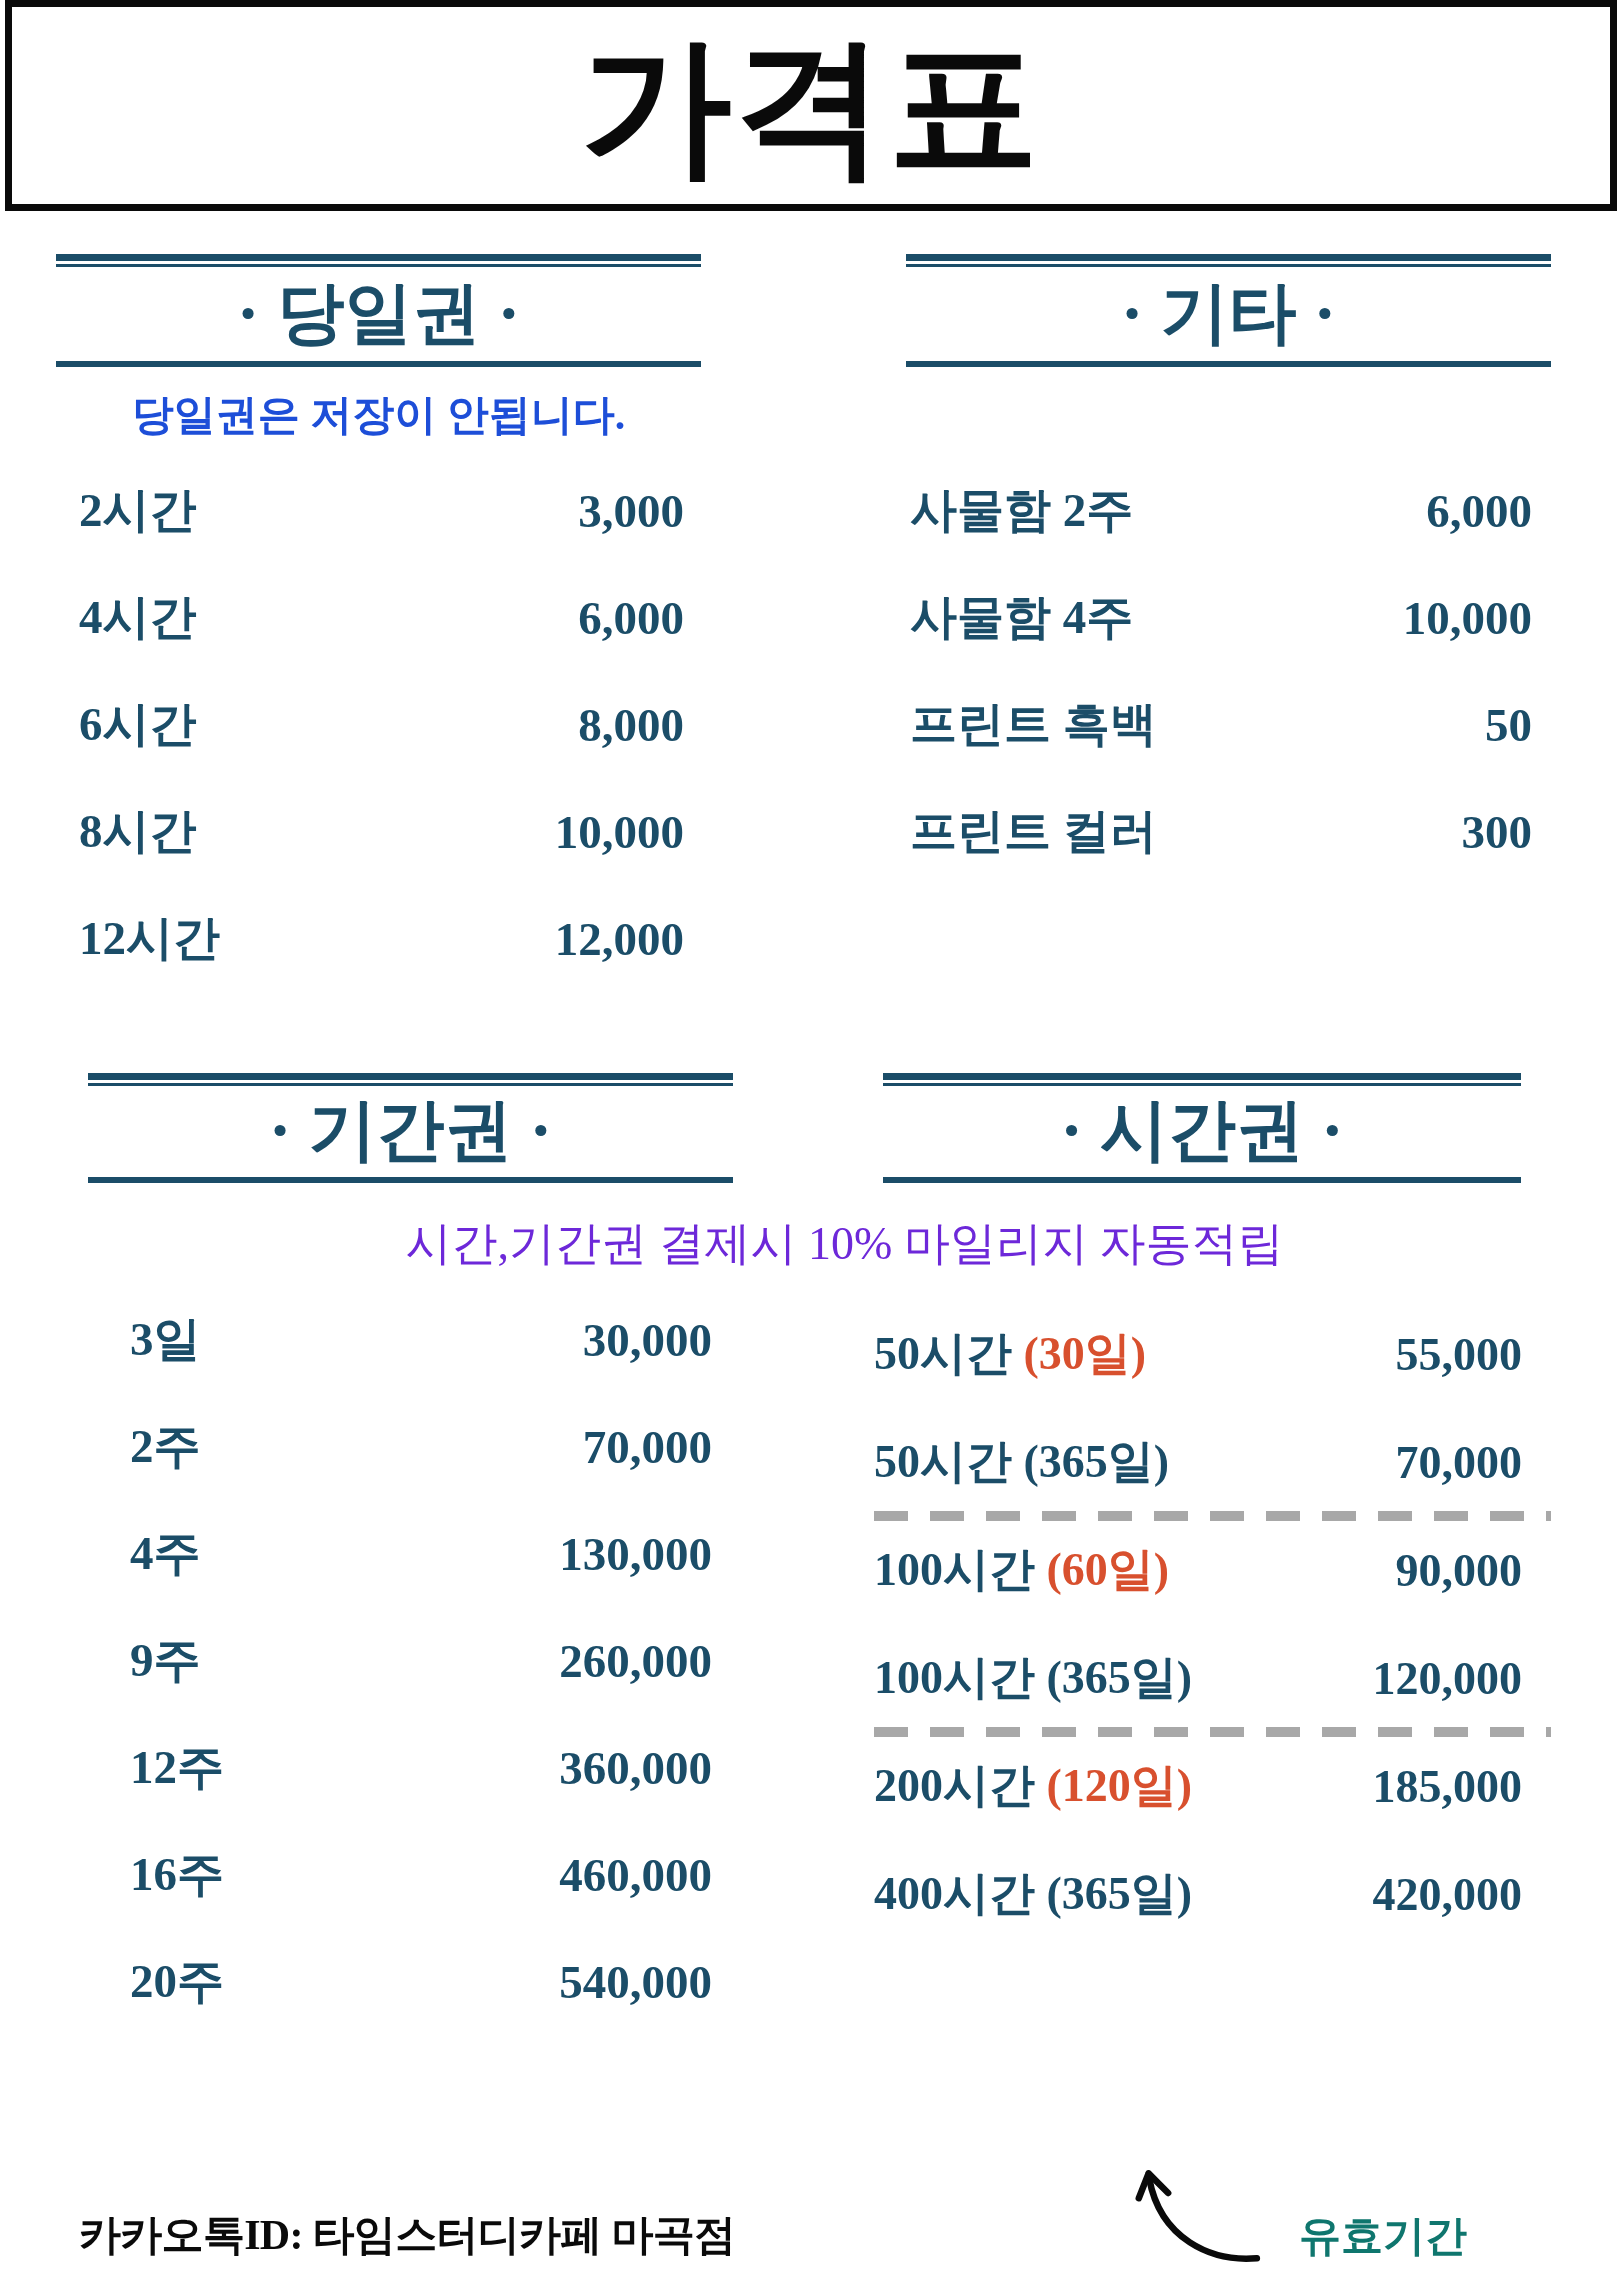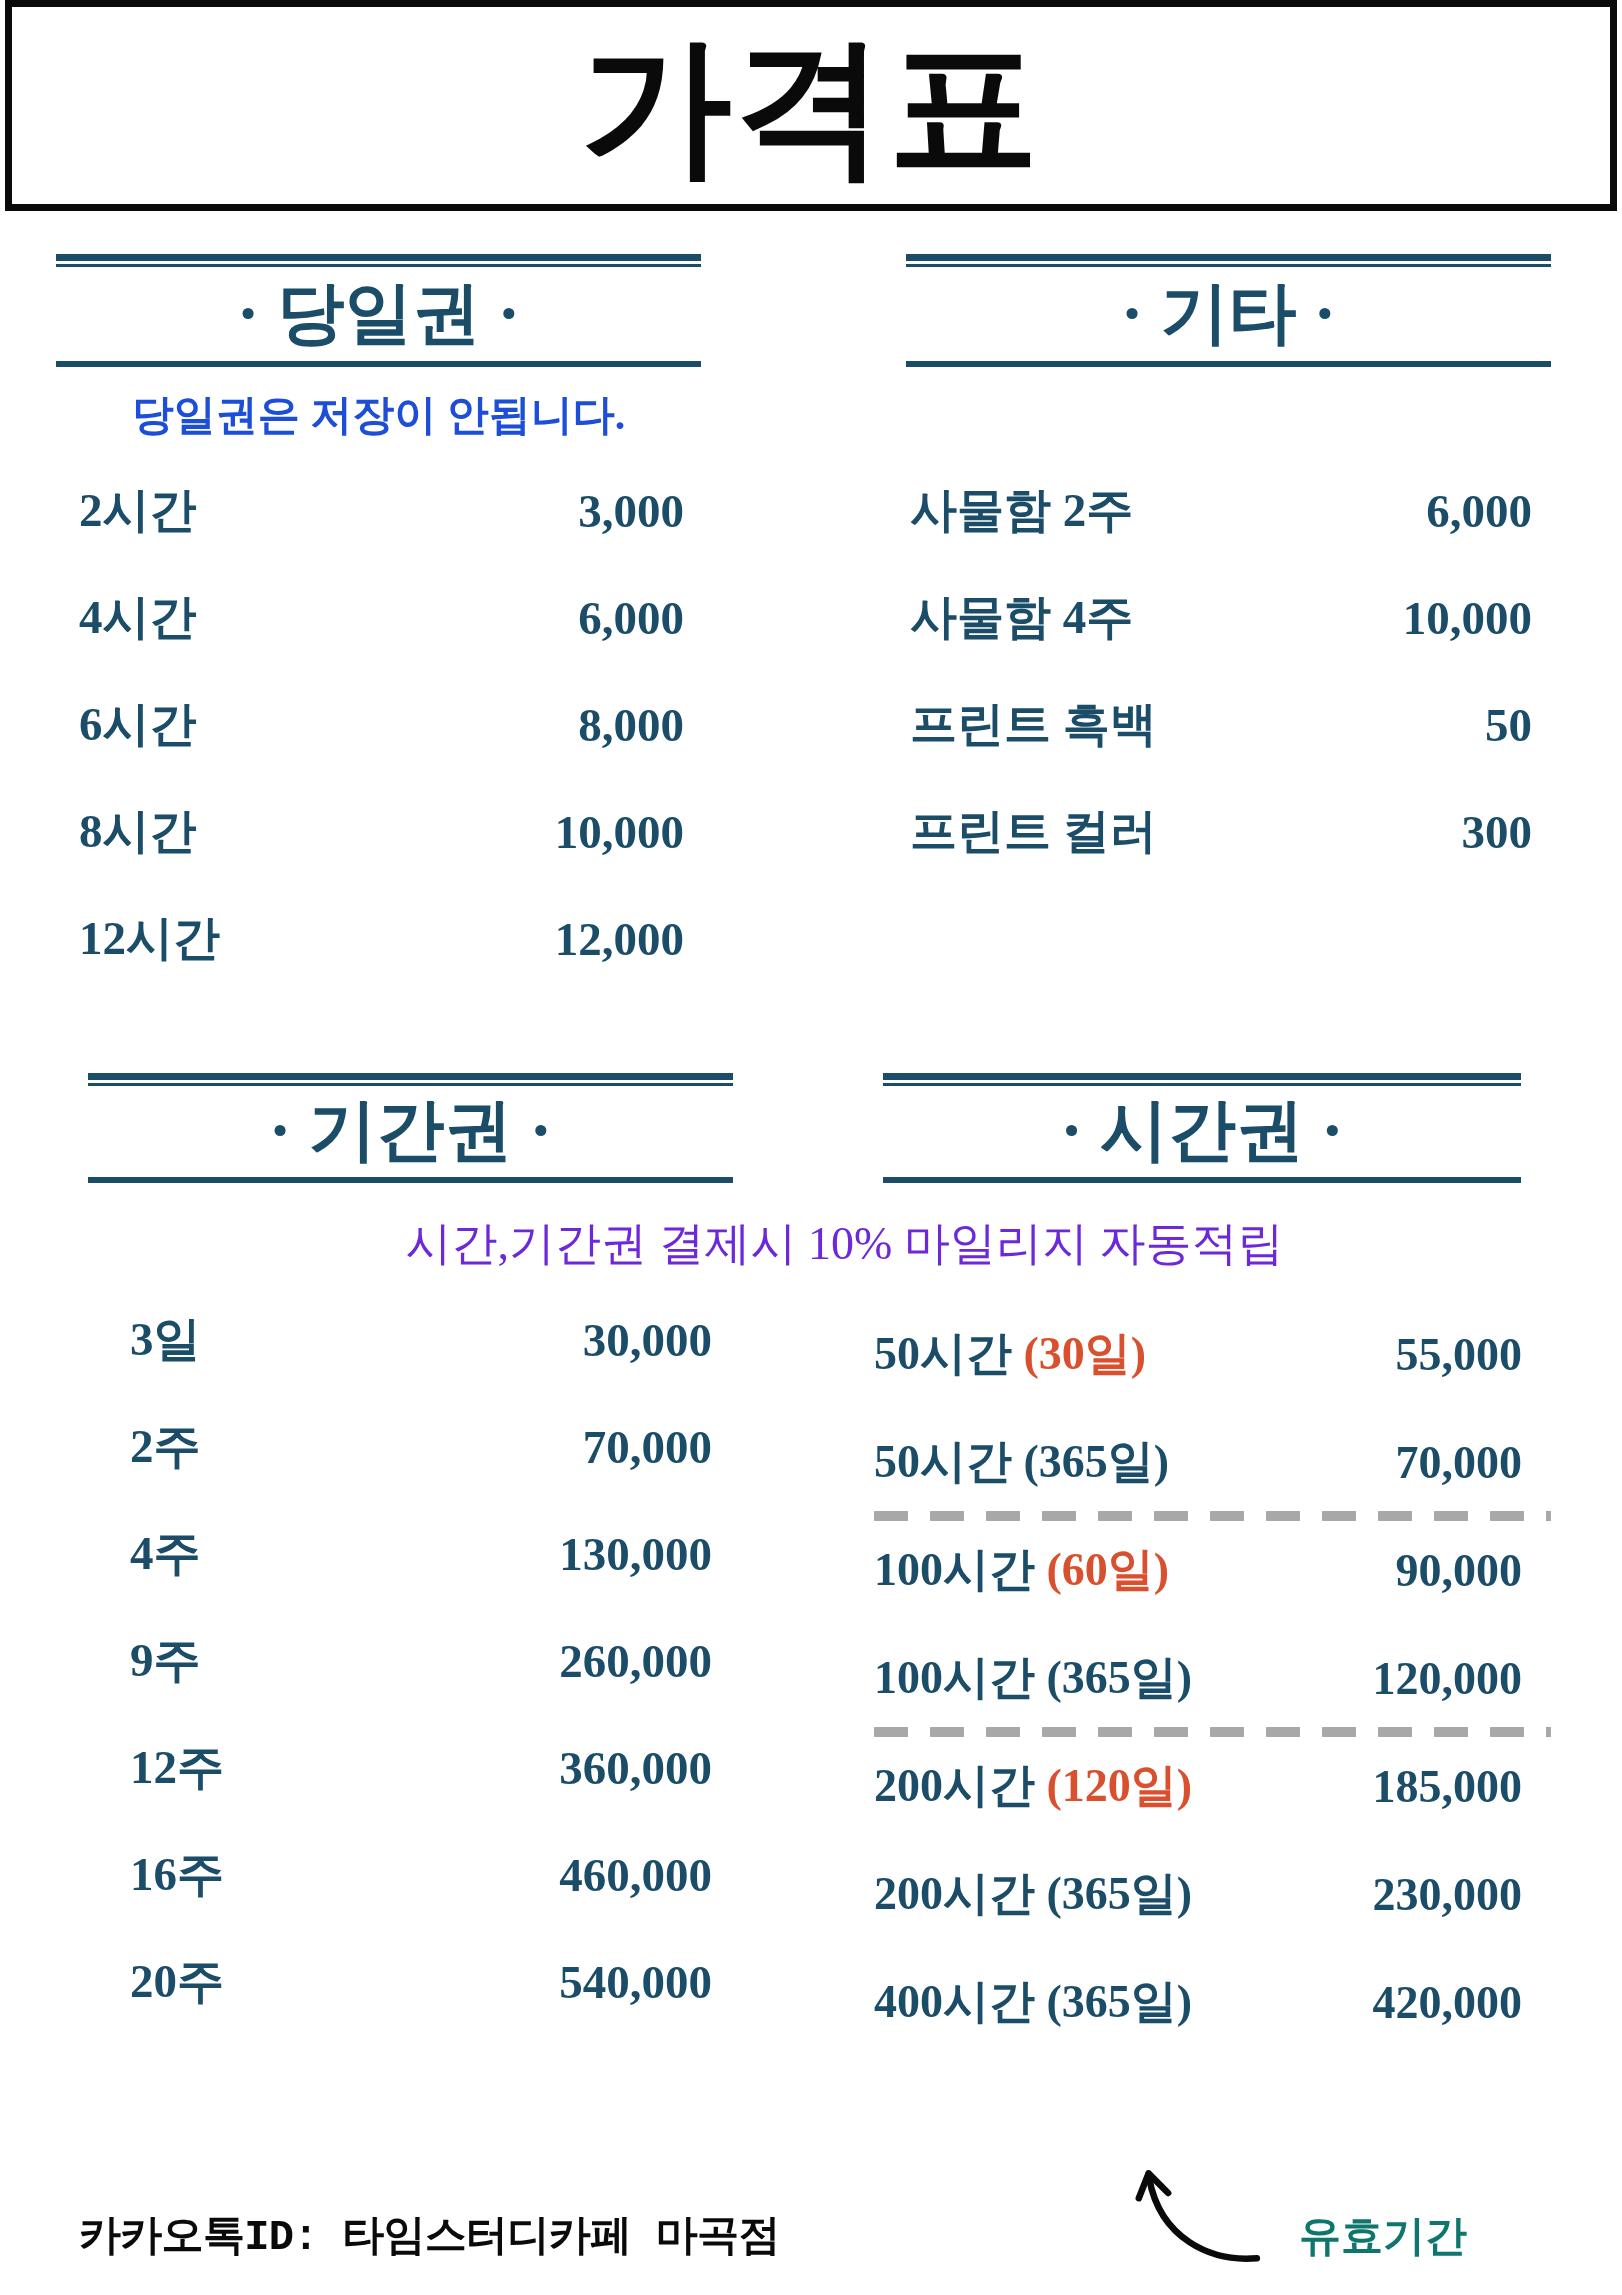--- a/index.html
+++ b/index.html
@@ -26,21 +26,21 @@
        font-size:47px;font-weight:700;color:#1b4d68;position:relative;}
   .row .price{font-weight:600;}
   .hp .row{height:108px;font-size:46px;}
   .row .red{color:#d8502e;}
   .row.divided::before{content:"";position:absolute;top:-5.2px;left:0;width:677px;height:10.5px;
        background:repeating-linear-gradient(90deg,#a8a8a8 0 34px,transparent 34px 56px);}
 
   .mileage{left:131px;top:1213px;width:1427px;text-align:center;
            font-size:46px;font-weight:400;color:#6d28d9;}
 
-  .kakao{left:79px;top:2207px;font-family:Liberation Mono, monospace;
+  .kakao{left:79px;top:2207px;font-family:Liberation Serif, serif;
          font-weight:800;font-size:42px;color:#0a0a0a;letter-spacing:-0.7px;}
   .validity-note{left:1299px;top:2208px;font-size:42px;font-weight:700;color:#0f766e;}
 
   
   .dp-rule2{left:56px;top:254px;width:645px;}
   .dp-title{left:56px;top:277px;width:645px;}
   .dp-rule1{left:56px;top:361px;width:645px;}
   .dp-note{left:56px;top:387px;width:645px;}
   .dp-rows{left:79px;top:457px;width:605px;}
 
@@ -176,24 +176,20 @@
         <span class="lbl"><span>100시간</span> <span class="validity red">(60일)</span></span>
         <span class="price">90,000</span>
       </div>
       <div class="row">
         <span class="lbl"><span>100시간</span> <span class="validity">(365일)</span></span>
         <span class="price">120,000</span>
       </div>
       <div class="row divided">
         <span class="lbl"><span>200시간</span> <span class="validity red">(120일)</span></span>
         <span class="price">185,000</span>
-      </div>
-      <div class="row">
-        <span class="lbl"><span>200시간</span> <span class="validity">(365일)</span></span>
-        <span class="price">230,000</span>
       </div>
       <div class="row">
         <span class="lbl"><span>400시간</span> <span class="validity">(365일)</span></span>
         <span class="price">420,000</span>
       </div>
     </div>
 
   <div class="abs mileage">시간,기간권 결제시 10% 마일리지 자동적립</div>
 
   <div class="abs kakao">카카오톡ID: 타임스터디카페 마곡점</div>

